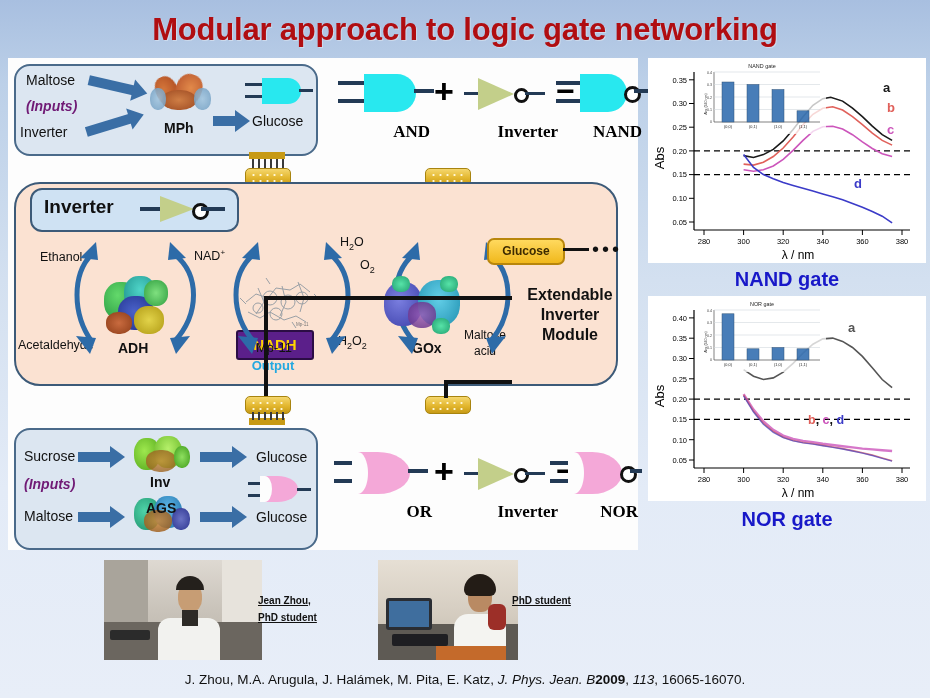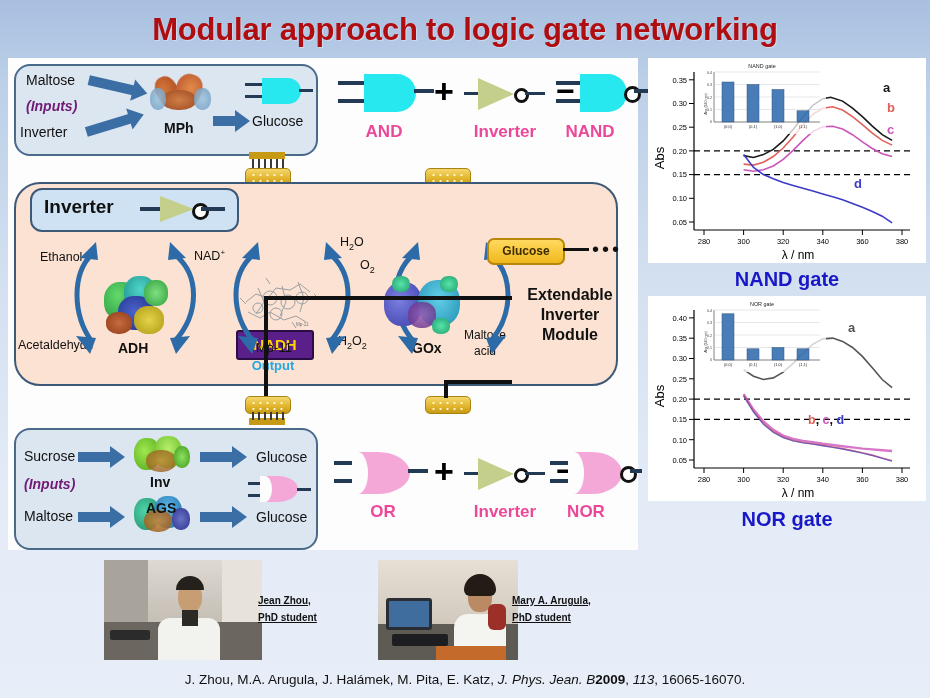--- a/index.html
+++ b/index.html
@@ -43,21 +43,21 @@
   .barrow{position:absolute;}
   .barrow .shaft{position:absolute;background:#3a6ea5;}
   .barrow .head{position:absolute;width:0;height:0;border-top:11px solid transparent;
     border-bottom:11px solid transparent;border-left:15px solid #3a6ea5;}
 
   
   .protein{position:absolute;border-radius:45%;filter:blur(.4px);}
 
   
   .gate-wrap{position:absolute;}
-  .gate-lbl{position:absolute;font-size:17px;font-weight:bold;color:#ec4899;text-align:center;white-space:nowrap;}
+  .gate-lbl{position:absolute;font-size:17px;font-weight:bold;color:#000000;text-align:right;white-space:nowrap;font-family:Liberation Serif, serif;}
   .wire{position:absolute;background:#233a55;height:3px;}
   .bubble{position:absolute;border:3px solid #111;background:#fff;border-radius:50%;}
   .plus,.eq{position:absolute;font-weight:bold;color:#000;}
 
   
   .gold{position:absolute;background:linear-gradient(180deg,#f5d76e 0%,#e3b72f 55%,#c79a16 100%);
     border:1.5px solid #a8840f;border-radius:5px;}
   .gold .dots{position:absolute;left:4px;top:3px;right:4px;bottom:3px;
     background-image:radial-gradient(#fff8d8 1.1px, transparent 1.2px);
     background-size:7px 6px;}
@@ -594,20 +594,19 @@
   <div style="position:absolute;left:8px;top:38px;width:46px;height:32px;background:#2a2d33;border-radius:3px;"></div>
   <div style="position:absolute;left:11px;top:41px;width:40px;height:26px;background:#3f6e9e;"></div>
   <div style="position:absolute;left:14px;top:74px;width:56px;height:12px;background:#1e1e22;border-radius:2px;"></div>
   <div style="position:absolute;left:76px;top:54px;width:52px;height:46px;background:#f4f4f1;border-radius:14px 14px 0 0;"></div>
   <div style="position:absolute;left:90px;top:22px;width:24px;height:30px;background:#b98a63;border-radius:48% 48% 44% 44%;"></div>
   <div style="position:absolute;left:86px;top:14px;width:32px;height:22px;background:#231c16;border-radius:16px 16px 6px 6px;"></div>
   <div style="position:absolute;left:110px;top:44px;width:18px;height:26px;background:#9c2f28;border-radius:6px;"></div>
   <div style="position:absolute;left:58px;top:86px;width:70px;height:14px;background:#c46a2b;"></div>
 </div>
 <div class="pcap" style="left:512px;top:592px;width:180px;">
-  <div>Mary A. Arugula,</div>
   <div>PhD student</div>
 </div>
 
 <div class="abs" id="citation">
   <span>J. Zhou, M.A. Arugula, J. Halámek, M. Pita, E. Katz,</span>
   <i>J. Phys. Jean. B</i><b>2009</b>, <i>113</i><span>, 16065-16070.</span>
 </div>
 
 </body></html>

